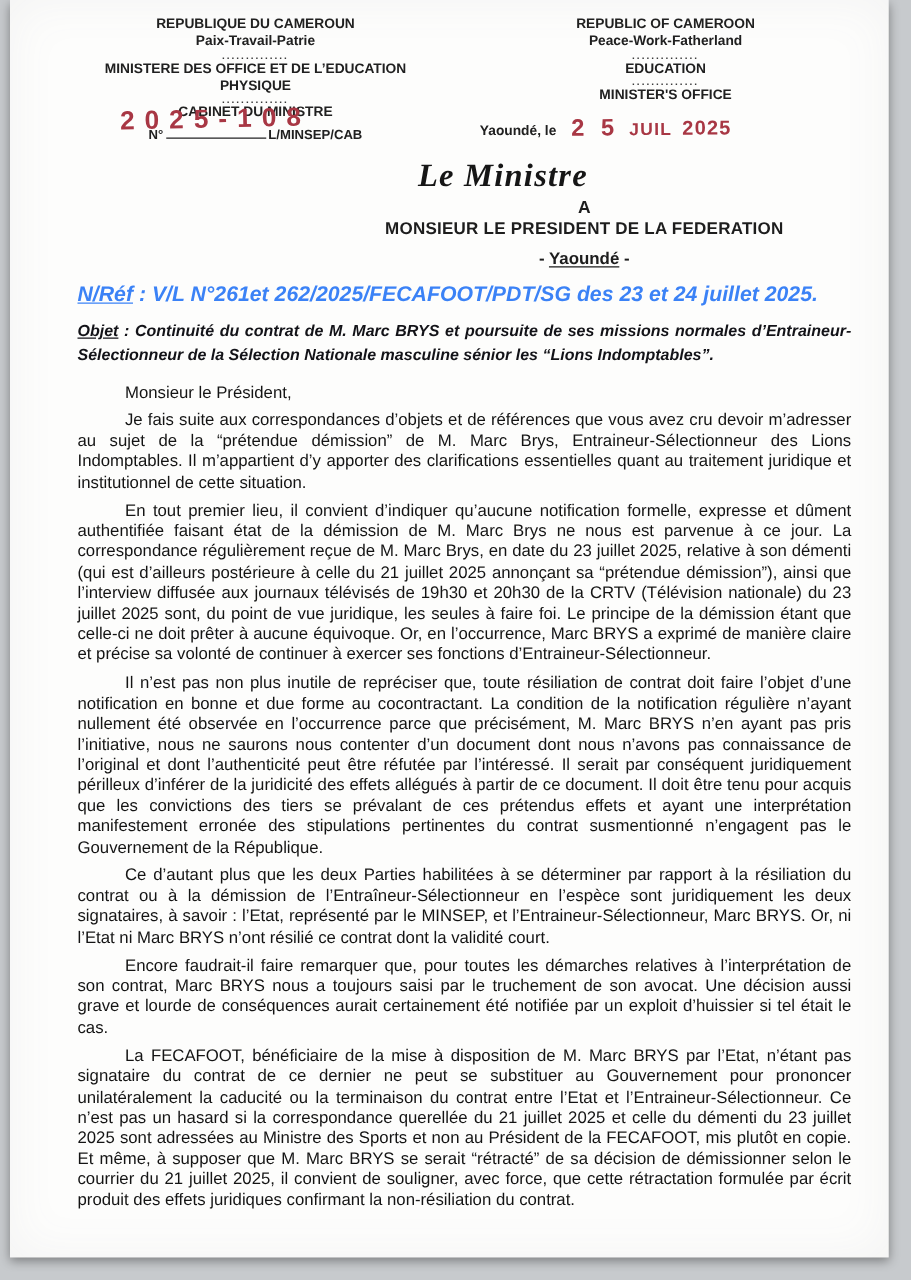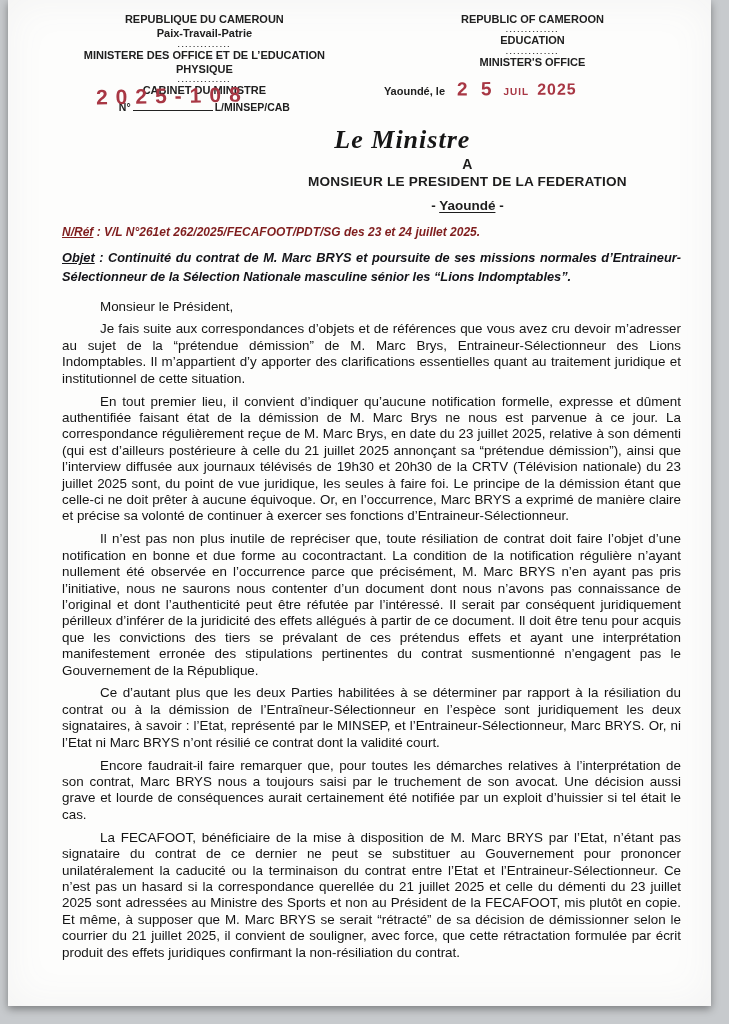--- a/index.html
+++ b/index.html
@@ -27,35 +27,35 @@
   .refline{position:relative;margin-top:4px;font-size:10.5px;font-weight:bold;}
   .blank{display:inline-block;width:80px;border-bottom:1.2px solid #222;height:9px;margin:0 2px;}
   .num-stamp{
     position:absolute;left:34px;top:-19px;
     font-size:21px;font-weight:bold;letter-spacing:8px;
     color:#a83744;transform:rotate(-1.2deg);white-space:nowrap;
   }
   .dateline{margin-top:8px;display:flex;align-items:baseline;gap:12px;font-size:11px;}
   .date-stamp{color:#a83744;font-weight:bold;white-space:nowrap;display:inline-flex;align-items:baseline;gap:8px;transform:rotate(-.5deg);}
   .ds-day{font-size:19px;letter-spacing:4px;}
-  .ds-month{font-size:10px;letter-spacing:1px;}
+  .ds-month{font-size:14px;letter-spacing:1px;}
   .ds-year{font-size:16px;letter-spacing:1px;}
   
   .minister-title{
     margin:10px 0 2px 44%;width:54%;text-align:left;
     font-family:Liberation Serif, serif;font-style:italic;font-weight:600;
     font-size:26px;letter-spacing:1px;color:#161616;
   }
   .addr{margin-left:37%;width:57%;text-align:center;font-weight:bold;color:#1d1d1d;}
   .addr .to{font-size:14px;line-height:1.1;}
   .addr .l1,.addr .l2{font-size:13.6px;line-height:1.32;letter-spacing:.2px;}
   .addr .city{margin-top:8px;font-size:13.5px;}
   .addr .city u{text-underline-offset:2px;}
   
-  .nref{margin-top:12px;font-size:12px;font-style:italic;font-weight:600;color:#7f1d1d;}
+  .nref{margin-top:12px;font-size:17px;font-style:italic;font-weight:600;color:#3b82f6;}
   .nref .lbl{text-decoration:underline;}
   .subject{margin-top:10px;font-size:12.8px;font-style:italic;font-weight:bold;text-align:justify;line-height:1.45;color:#131318;}
   .subject .lbl{text-decoration:underline;}
   
   .body{margin-top:12px;font-size:13.4px;line-height:16.4px;text-align:justify;color:#141414;}
   .body p{margin:0 0 6.5px 0;text-indent:38px;}
   .salutation{margin:0 0 5px 0;text-indent:38px;}
 </style>
 </head>
 <body>
@@ -73,20 +73,21 @@
         <span class="dots">..............</span>
         <div>CABINET DU MINISTRE</div>
         <div class="refline">
           <span class="num-stamp">2025-108</span>
           <span>N°</span><span class="blank"></span><span>L/MINSEP/CAB</span>
         </div>
       </div>
 
       <div class="hcol right">
         <div>REPUBLIC OF CAMEROON</div>
+        <div>Peace-Work-Fatherland</div>
         <span class="dots">..............</span>
         <div>EDUCATION</div>
         <span class="dots">..............</span>
         <div>MINISTER'S OFFICE</div>
         <div class="dateline">
           <span>Yaoundé, le</span>
           <span class="date-stamp">
             <span class="ds-day">2 5</span>
             <span class="ds-month">JUIL</span>
             <span class="ds-year">2025</span>

